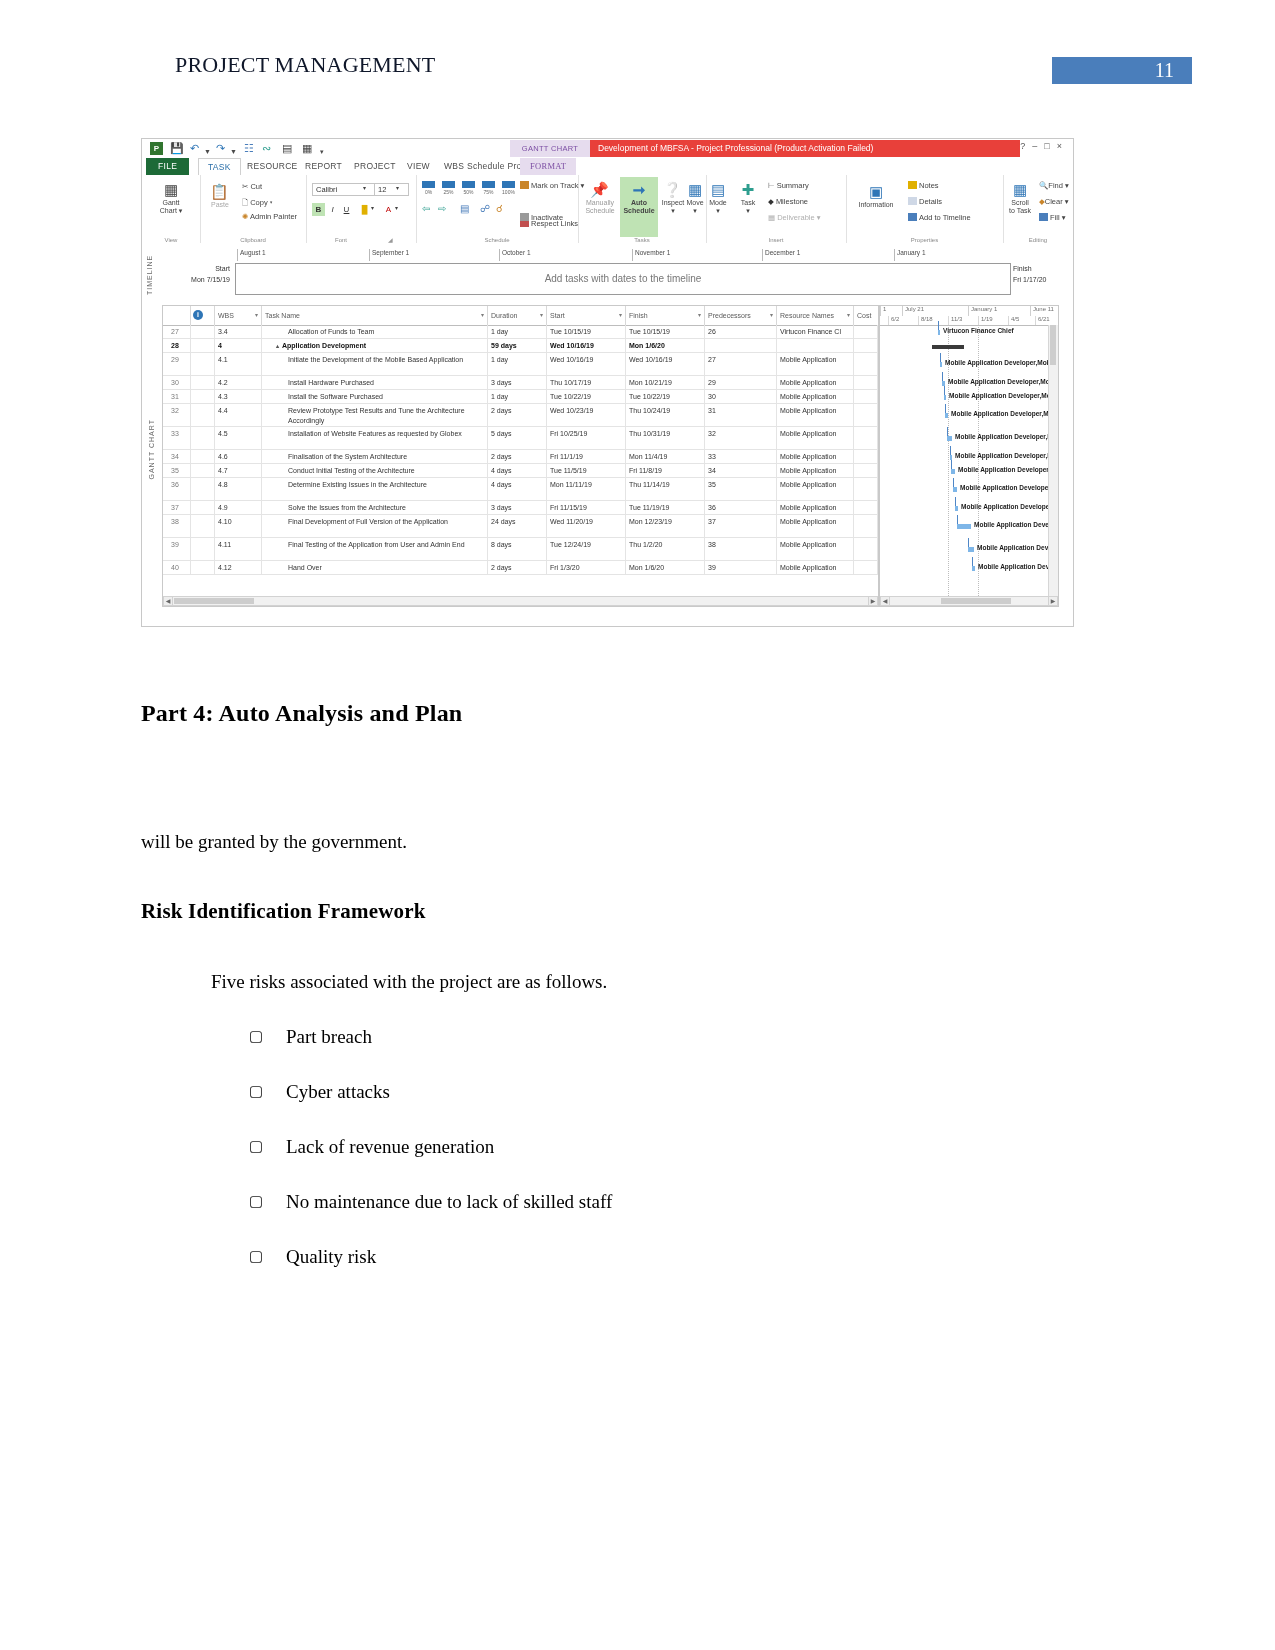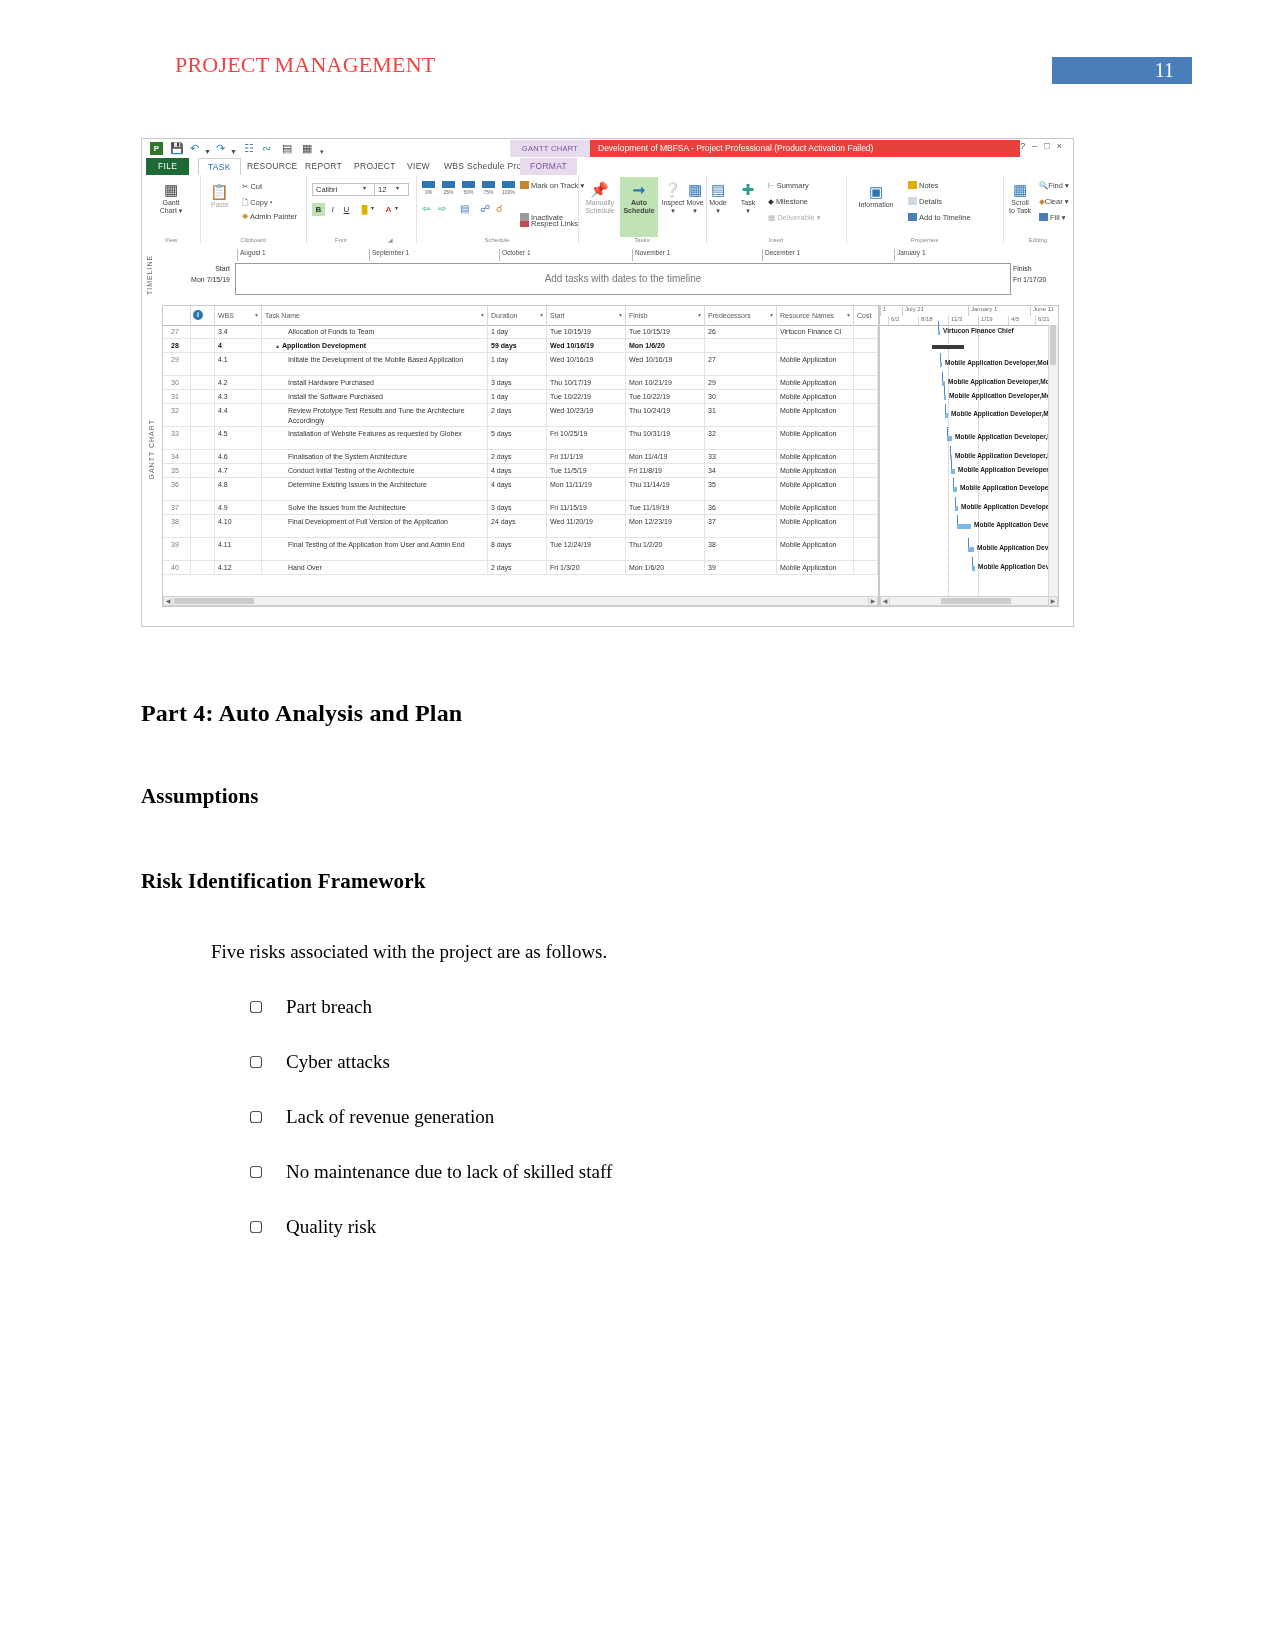--- a/index.html
+++ b/index.html
@@ -3,21 +3,21 @@
 <meta charset="utf-8">
 <style>
   html,body{margin:0;padding:0;}
   body{
     width:1275px;height:1650px;background:#ffffff;
     font-family:"Liberation Serif",serif;color:#000;
     position:relative;overflow:hidden;
   }
   
   .page-header{position:absolute;top:52px;left:0;width:1275px;height:40px;}
-  .hdr-title{position:absolute;left:175px;top:0;font-size:22px;letter-spacing:.2px;color:#ef4444;}
+  .hdr-title{position:absolute;left:175px;top:0;font-size:22px;letter-spacing:.2px;color:#0f172a;}
   .page-badge{position:absolute;left:1052px;top:57px;width:140px;height:27px;background:#4a7ebb;}
   .page-badge span{display:block;text-align:right;padding-right:18px;line-height:27px;color:#ffffff;font-size:20px;}
 
   
   .shot{
     position:absolute;left:141px;top:138px;width:931px;height:487px;
     background:#ffffff;border:1px solid #c8c8c8;overflow:hidden;
     font-family:"Liberation Sans",sans-serif;color:#3b3b3b;
   }
   
@@ -147,21 +147,21 @@
   </div>
 
   <div class="tabs">
     <div class="tab file" style="left:4px;">FILE</div>
     <div class="tab active" style="left:56px;">TASK</div>
     <div class="tab" style="left:105px;">RESOURCE</div>
     <div class="tab" style="left:163px;">REPORT</div>
     <div class="tab" style="left:212px;">PROJECT</div>
     <div class="tab" style="left:265px;">VIEW</div>
     <div class="tab" style="left:302px;">WBS Schedule Pro</div>
-    <div class="tab fmt" style="left:378px;">FORMAT</div>
+    <div class="tab fmt" style="left:378px;font-family:Liberation Serif, serif;">FORMAT</div>
     <div class="signin">Sign in</div>
     <div class="winbtn2">
       <span>◉</span><span>☐</span><span>×</span>
     </div>
   </div>
 
   <div class="ribbon">
 
     <div class="rgroup" style="left:0;width:58px;">
       <div class="bigbtn" style="left:8px;top:6px;width:42px;">
@@ -592,22 +592,22 @@
       </div>
       <div class="sbtn" style="left:0;">◀</div>
       <div class="sbtn" style="right:0;">▶</div>
     </div>
   </div>
 </div>
 
 <div class="doc">
   <h1 class="part">Part 4: Auto Analysis and Plan</h1>
   <div class="sp-a"></div>
-  <h2 class="sub">Assumptions</h2>
   <div class="sp-b"></div>
+  <p class="body">will be granted by the government.</p>
   <div class="sp-b"></div>
   <h2 class="sub">Risk Identification Framework</h2>
   <div class="sp-b"></div>
   <p class="body ind">Five risks associated with the project are as follows.</p>
   <ul class="bullets" id="risk-list">
       <li><span class="bul">▢</span><span>Part breach</span></li>
       <li><span class="bul">▢</span><span>Cyber attacks</span></li>
       <li><span class="bul">▢</span><span>Lack of revenue generation</span></li>
       <li><span class="bul">▢</span><span>No maintenance due to lack of skilled staff</span></li>
       <li><span class="bul">▢</span><span>Quality risk</span></li>

